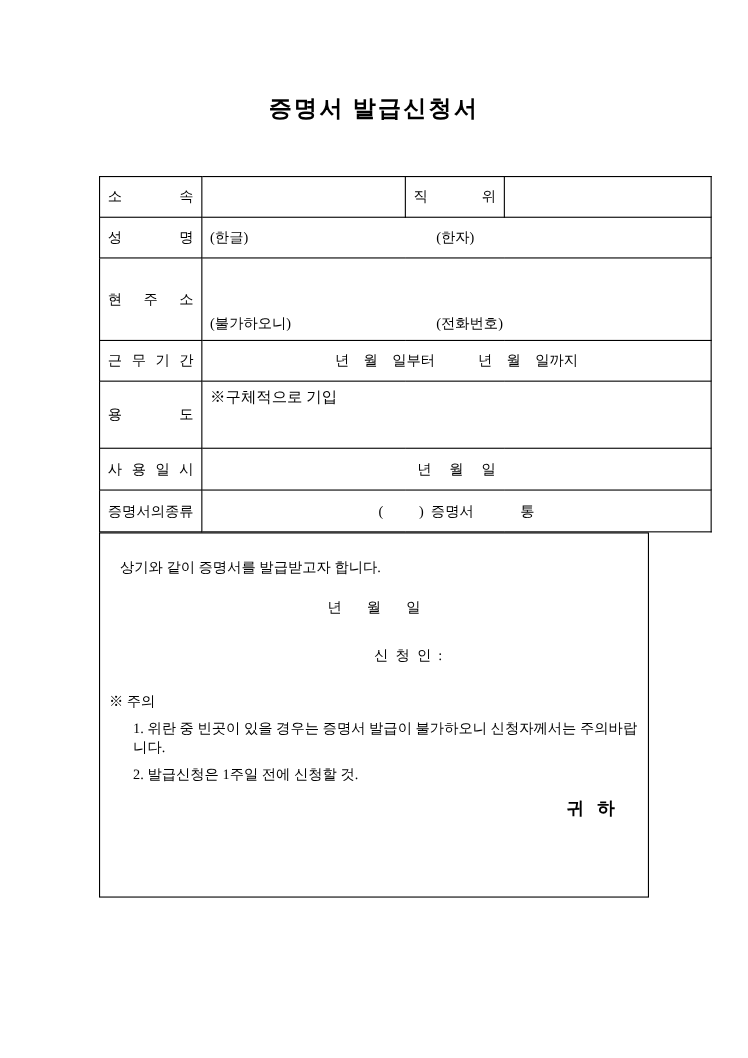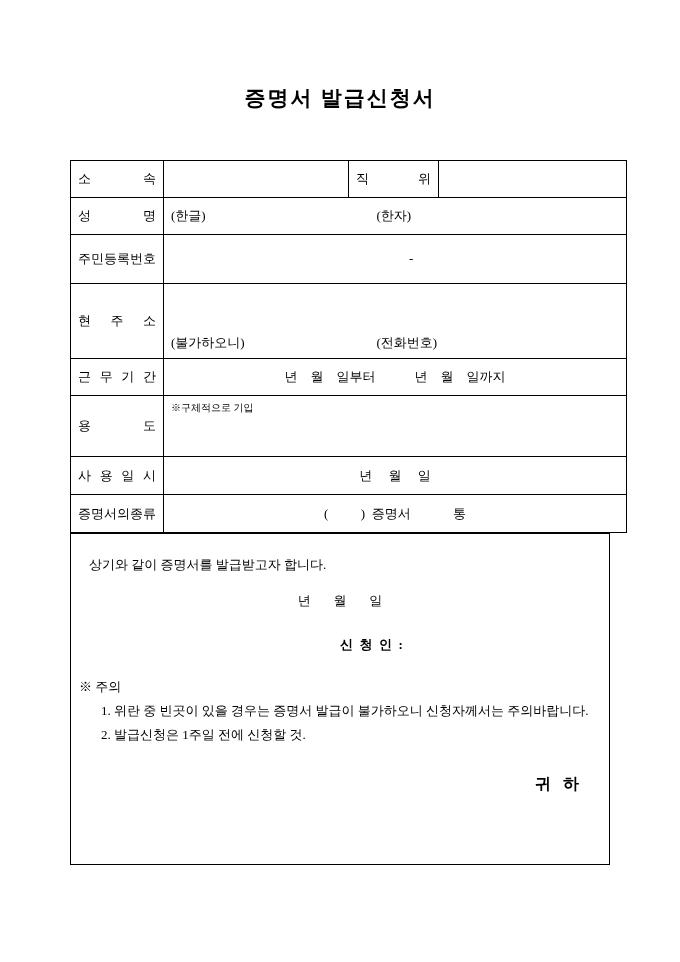--- a/index.html
+++ b/index.html
@@ -2,21 +2,21 @@
 <html><head>
 <meta charset="utf-8">
 <style>
   * { box-sizing: border-box; }
   html, body { margin: 0; padding: 0; }
   body {
     width: 680px; height: 962px;
     background: #ffffff; color: #000;
     font-family: "Liberation Serif", "DejaVu Serif", serif;
   }
-  .page { width: 680px; height: 962px; padding: 84px 70px 0; }
+  .page { width: 680px; height: 962px; padding: 84px 90px 0; }
 
   .title {
     margin: 0 0 18px; text-align: center;
     font-size: 21px; font-weight: bold; letter-spacing: 2px;
   }
 
   table.form-table { border-collapse: collapse; table-layout: fixed; width: 100%; margin-top: 48px; }
   .form-table td {
     border: 1px solid #000; font-size: 13px;
     padding: 0; vertical-align: middle;
@@ -25,30 +25,30 @@
   tr.h37 { height: 37px; }
   tr.h38 { height: 38px; }
   tr.h61 { height: 61px; }
   tr.h75 { height: 75px; }
 
   td.center { text-align: center; white-space: pre; }
   .split-row { display: flex; }
   .split-row span:first-child { width: 46%; padding-left: 7px; }
   td.address-cell { vertical-align: bottom; }
   td.address-cell .split-row { padding-bottom: 6px; }
-  td.purpose-cell { vertical-align: top; padding: 5px 7px; font-size: 10px; }
+  td.purpose-cell { vertical-align: top; padding: 5px 7px; font-size: 14px; }
 
   .footer-box {
     border: 1px solid #000; margin-top: 0;
     height: 332px; font-size: 13px; position: relative;
   }
   .footer-box p { margin: 0; }
   .statement { margin: 22px 0 0 18px !important; }
   .date-line { margin: 18px 0 0 !important; text-align: center; white-space: pre; }
-  .applicant-line { margin: 26px 0 0 50% !important; white-space: pre; font-weight: bold; }
+  .applicant-line { margin: 26px 0 0 50% !important; white-space: pre; }
   .notice-title { margin: 24px 0 0 8px !important; }
   .notice-item { margin: 6px 0 0 30px !important; }
   .recipient {
     position: absolute; right: 26px; top: 240px;
     font-weight: bold; font-size: 16px; letter-spacing: 4px;
   }
 </style>
 </head>
 <body>
 
@@ -70,26 +70,20 @@
         <td class="label">직 위</td>
         <td></td>
       </tr>
       <tr class="h37">
         <td class="label">성 명</td>
         <td colspan="3">
           <div class="split-row">
             <span>(한글)</span>
             <span>(한자)</span>
           </div>
-        </td>
-      </tr>
-      <tr class="h37">
-        <td class="label">주민등록번호</td>
-        <td colspan="3" class="center">
-          <span>-</span>
         </td>
       </tr>
       <tr class="h75">
         <td class="label">현 주 소</td>
         <td colspan="3" class="address-cell">
           <div class="split-row">
             <span>(불가하오니)</span>
             <span>(전화번호)</span>
           </div>
         </td>

